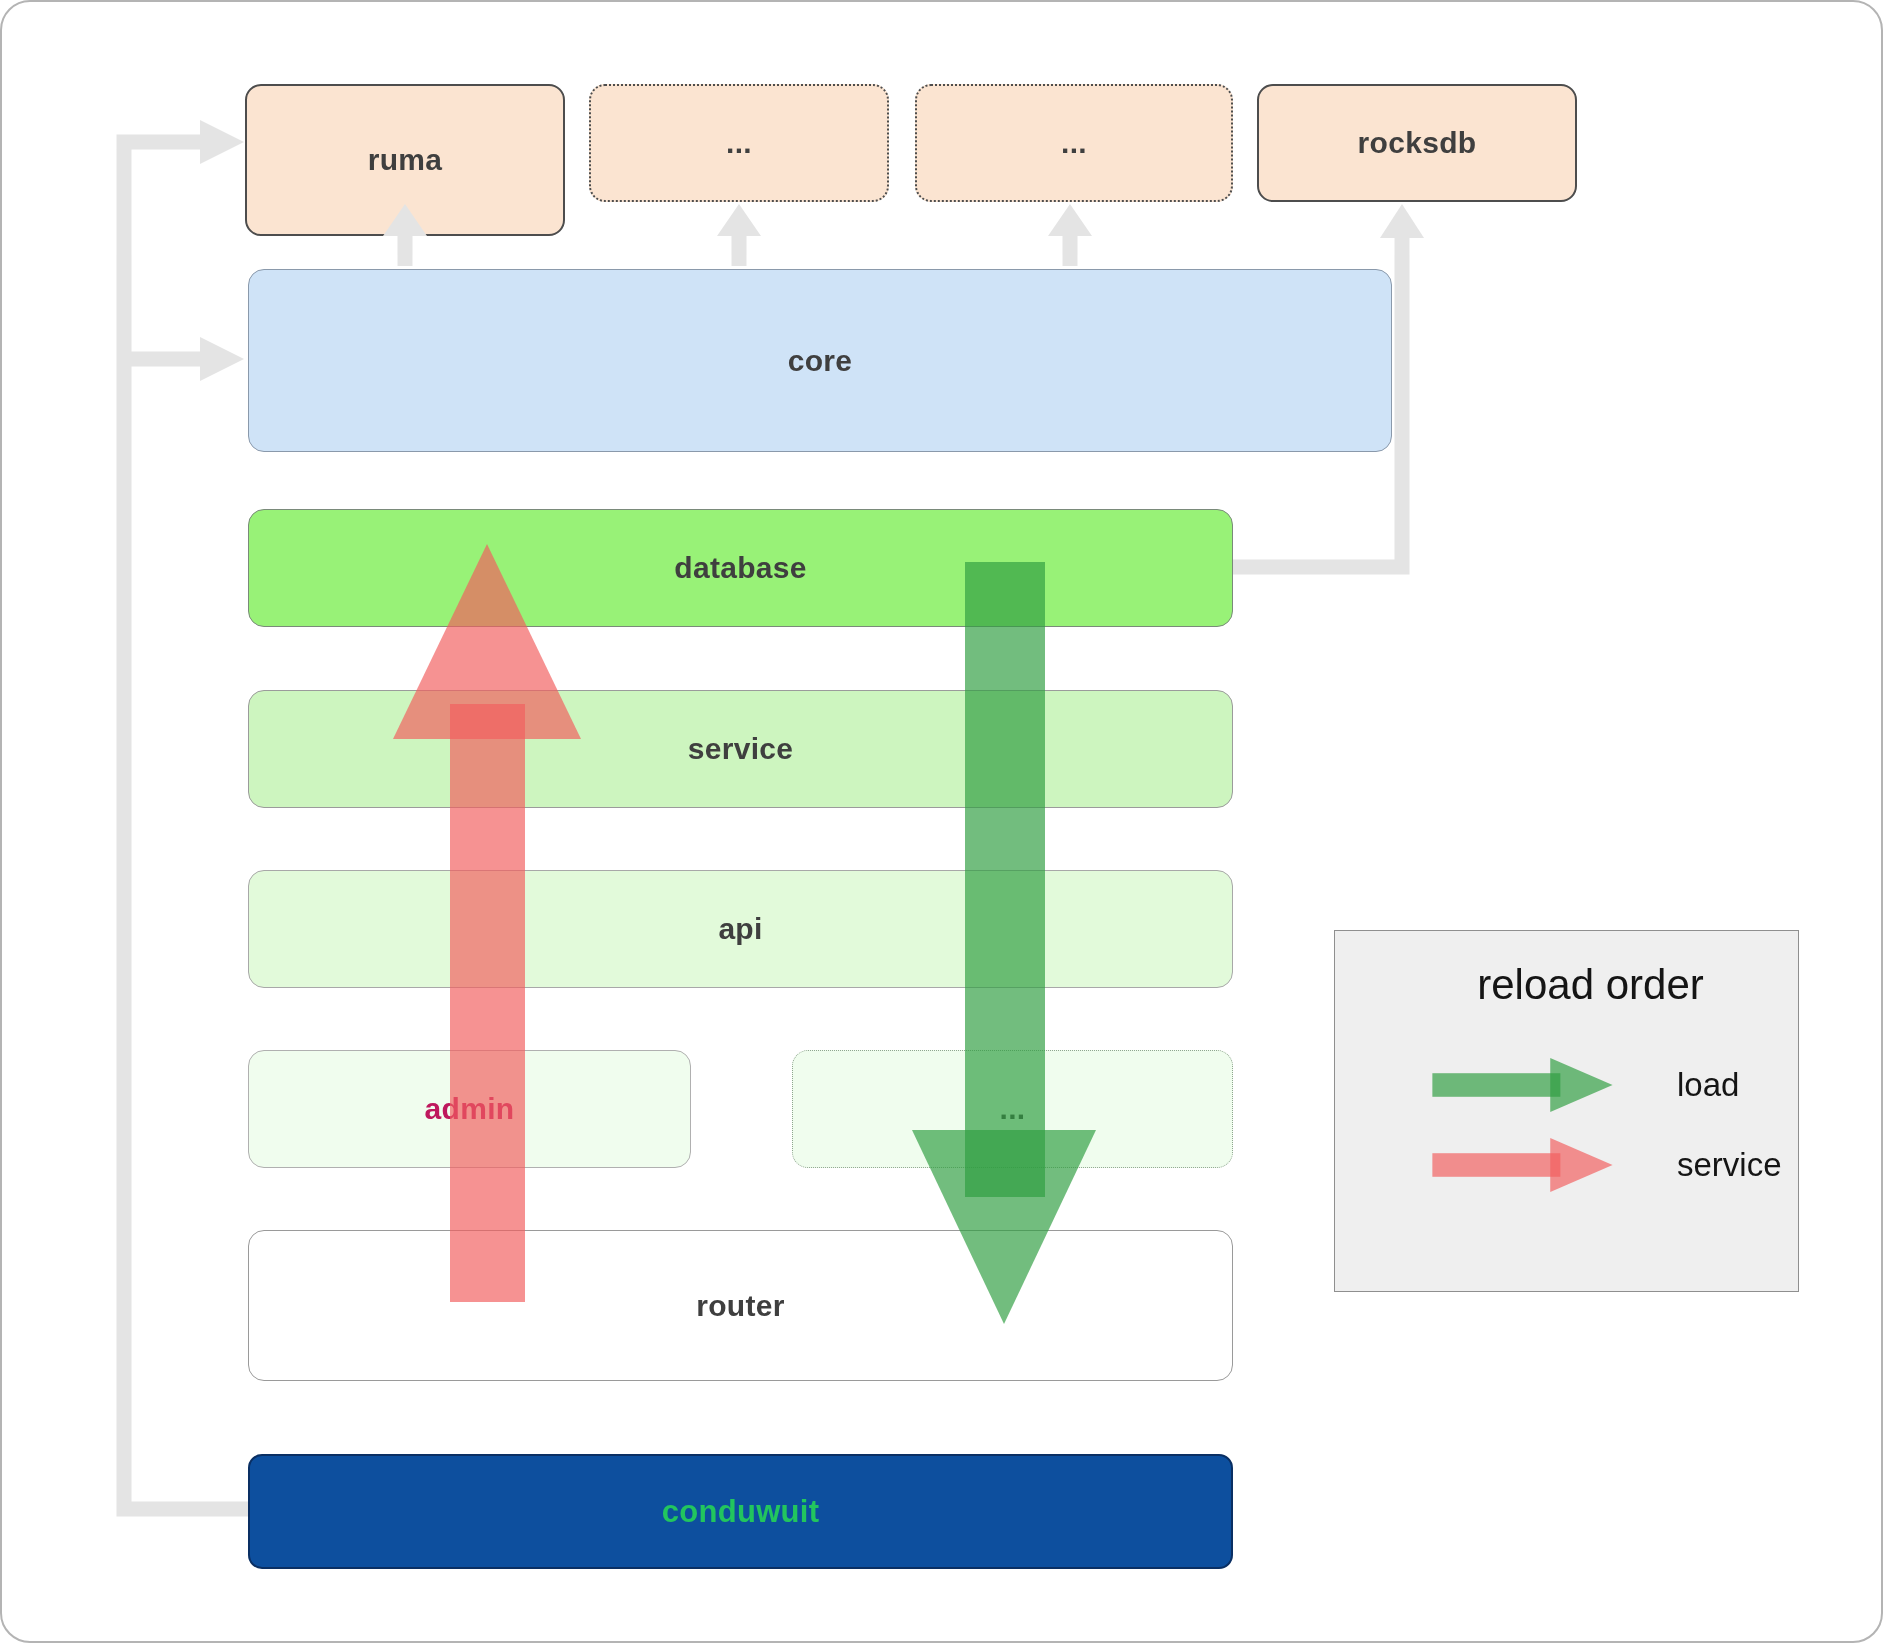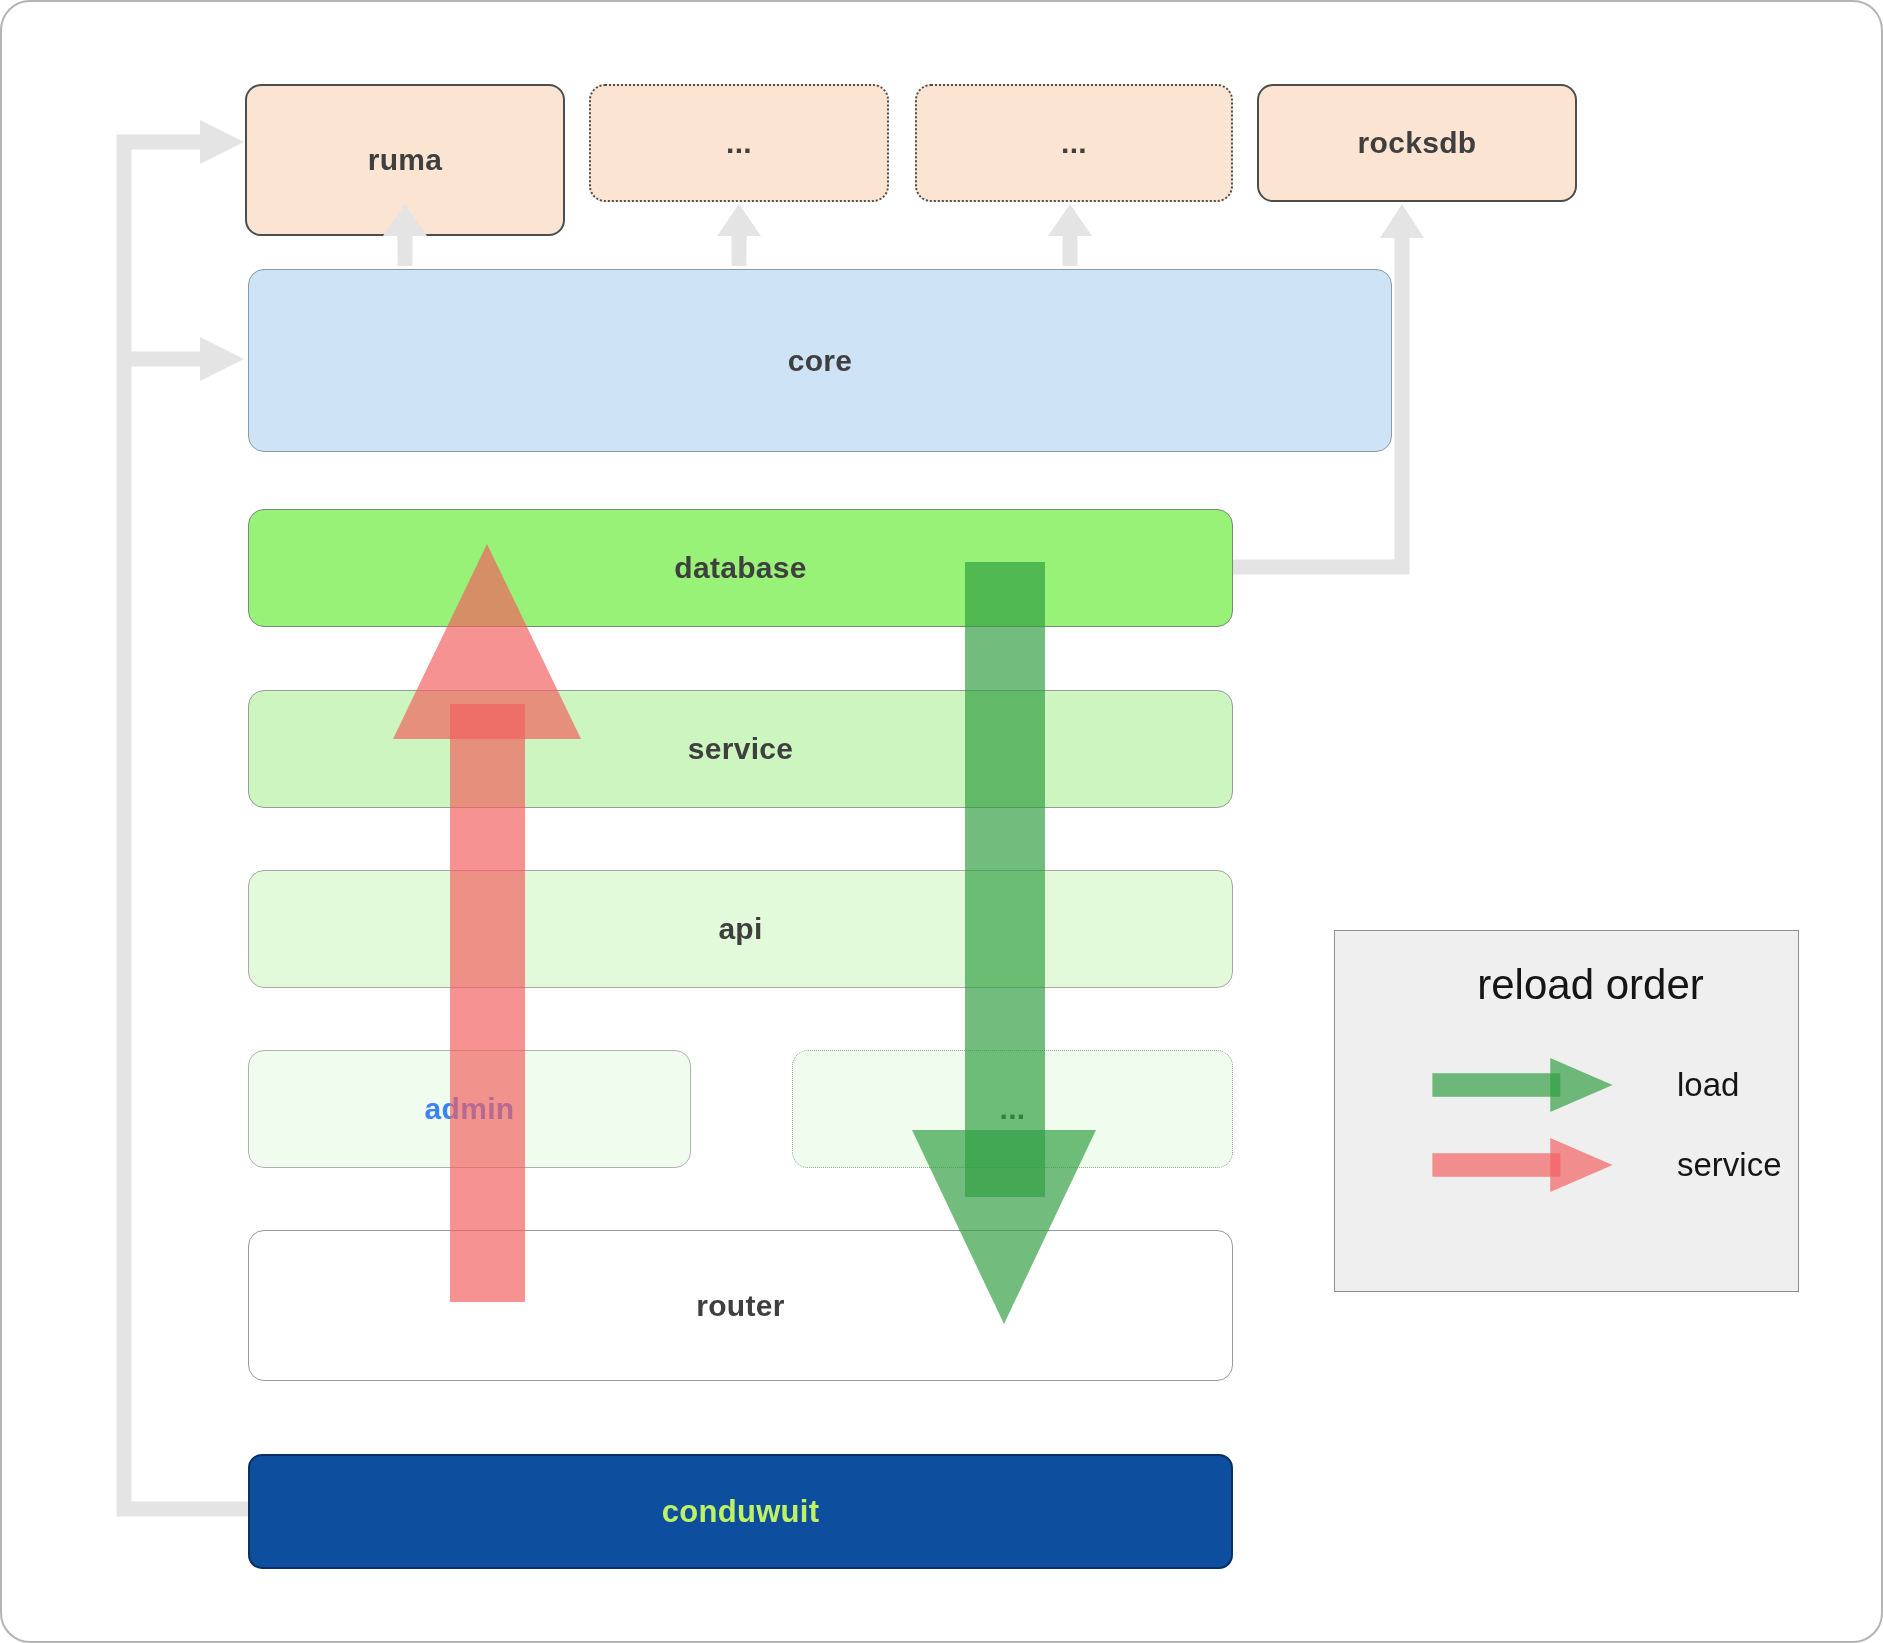--- a/index.html
+++ b/index.html
@@ -28,25 +28,25 @@
   .b-ruma   {left:243px;top:82px;width:320px;height:152px;border:2px solid #4d4d4d;}
   .b-etl    {left:587px;top:82px;width:300px;height:118px;border:2px dotted #4d4d4d;}
   .b-etr    {left:913px;top:82px;width:318px;height:118px;border:2px dotted #4d4d4d;}
   .b-rocksdb{left:1255px;top:82px;width:320px;height:118px;border:2px solid #4d4d4d;}
   
   .b-core    {left:246px;top:267px;width:1144px;height:183px;background:var(--core-blue,#cfe3f7);border:1.5px solid #8a99ab;}
   .b-database{left:246px;top:507px;width:985px;height:118px;background:var(--database-green,#98f277);border:1.5px solid #7a8a7a;}
   .b-service {left:246px;top:688px;width:985px;height:118px;background:var(--service-green,#cdf5bf);border:1px solid #9b9b9b;}
   .b-api     {left:246px;top:868px;width:985px;height:118px;background:var(--api-green,#e2fada);border:1px solid #a8a8a8;}
   .b-admin   {left:246px;top:1048px;width:443px;height:118px;background:var(--admin-green,#f0fdee);border:1px solid #b0b0b0;}
-  .b-admin .label{color:#3b82f6;}
+  .b-admin .label{color:#be185d;}
   .b-emod    {left:790px;top:1048px;width:441px;height:118px;background:var(--admin-green,#f0fdee);border:1.5px dotted #8fa58f;}
   .b-router  {left:246px;top:1228px;width:985px;height:151px;background:#ffffff;border:1.5px solid #9a9a9a;}
   .b-conduwuit{left:246px;top:1452px;width:985px;height:115px;background:var(--conduwuit-blue,#0d4f9e);border:2px solid #0a2f63;border-radius:14px;}
-  .b-conduwuit .label{color:#bef264;font-weight:700;font-size:31px;}
+  .b-conduwuit .label{color:#22c55e;font-weight:700;font-size:31px;}
   
   .overlay{
     position:absolute;left:0;top:0;width:1883px;height:1643px;
     z-index:5;pointer-events:none;
   }
   .connector{stroke:var(--connector-gray,#e4e4e4);stroke-width:15;fill:none;stroke-linecap:butt;stroke-linejoin:miter;}
   .connector-head{fill:var(--connector-gray,#e4e4e4);stroke:none;}
   .unload-shape{fill:var(--unload-red,#f15e5e);fill-opacity:.68;}
   .load-shape{fill:var(--load-green,#2f9e41);fill-opacity:.68;}
   

